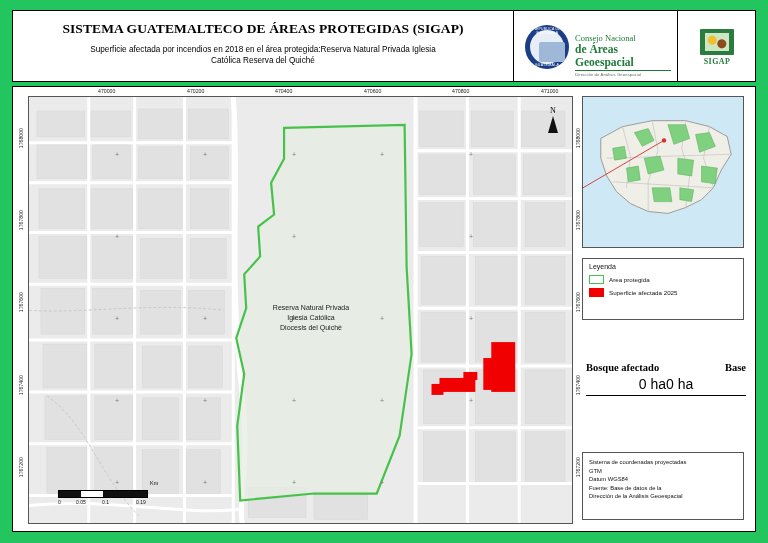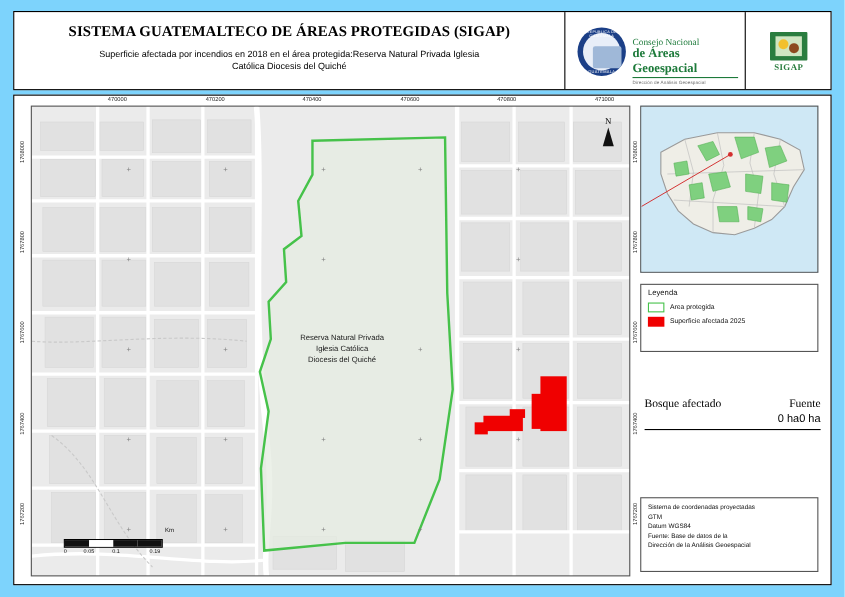--- a/index.html
+++ b/index.html
@@ -10,21 +10,21 @@
   body {
     width: 768px;
     height: 543px;
     font-family: "Liberation Sans", sans-serif;
     overflow: hidden;
   }
   #page {
     position: relative;
     width: 768px;
     height: 543px;
-    background: #7dd3fc;
+    background: #22c55e;
   }
 
   
   .header-frame {
     position: absolute;
     left: 12px;
     top: 10px;
     width: 744px;
     height: 72px;
     border: 1px solid #000;
@@ -317,28 +317,28 @@
   .stats {
     position: absolute;
     left: 586px;
     top: 362px;
     width: 160px;
   }
   .stats-title {
     display: flex;
     justify-content: space-between;
     font-family: "Liberation Serif", serif;
-    font-weight: normal;
+    font-weight: bold;
     font-size: 10.5px;
     color: #000;
   }
   .stats-values {
     display: flex;
-    justify-content: flex-end;
-    font-size: 10px;
+    justify-content: center;
+    font-size: 14px;
     color: #000;
     margin-top: 3px;
   }
   .stats-rule {
     margin-top: 3px;
     height: 1px;
     background: #000;
   }
 
   .meta-box {
@@ -365,21 +365,21 @@
 </style>
 </head>
 <body>
 
 <div id="page">
 
   <div class="header-frame">
     <div class="header-title">SISTEMA GUATEMALTECO DE ÁREAS PROTEGIDAS  (SIGAP)</div>
     <div class="header-sub">
       <div>Superficie afectada por incendios en 2018 en el área protegida:Reserva Natural Privada Iglesia</div>
-      <div>Católica Diocesis del Quiché</div>
+      <div>Católica Reserva del Quiché</div>
     </div>
 
     <div class="logo-divider" id="div1"></div>
     <div class="logo-divider" id="div2"></div>
 
     <div class="seal">
       <div class="seal-inner">
         <div class="seal-center"></div>
       </div>
       <div class="seal-top">REPUBLICA DE GUATEMALA</div>
@@ -601,21 +601,21 @@
     </div>
     <div class="legend-row">
       <div class="legend-swatch fire"></div>
       <div class="legend-label">Superficie afectada 2025</div>
     </div>
   </div>
 
   <div class="stats">
     <div class="stats-title">
       <span>Bosque afectado</span>
-      <span>Fuente</span>
+      <span>Base</span>
     </div>
     <div class="stats-values">
       <span>0 ha</span>
       <span>0 ha</span>
     </div>
     <div class="stats-rule"></div>
   </div>
 
   <div class="meta-box">
     <div>Sistema de coordenadas proyectadas</div>

